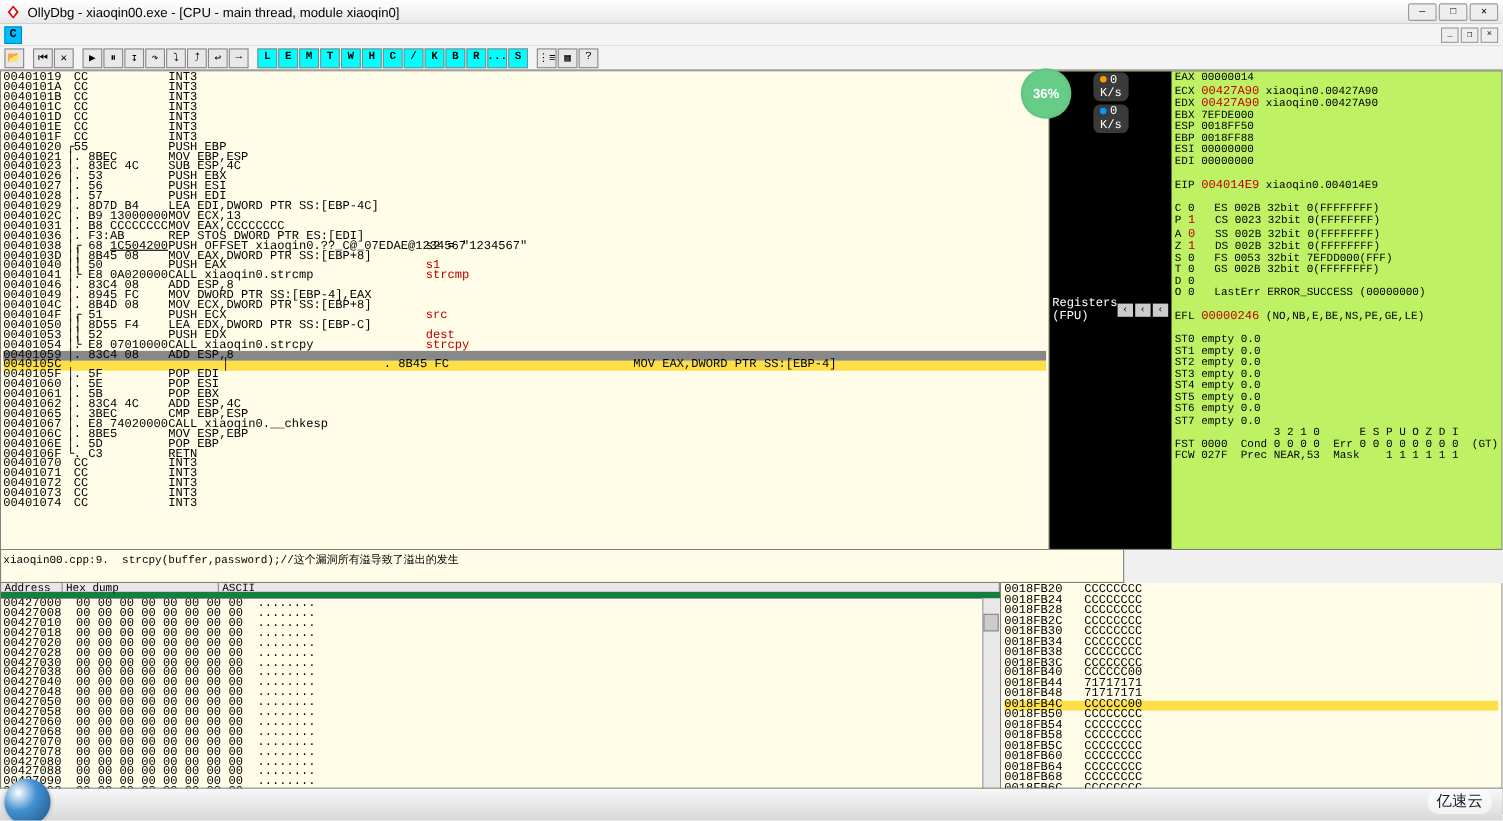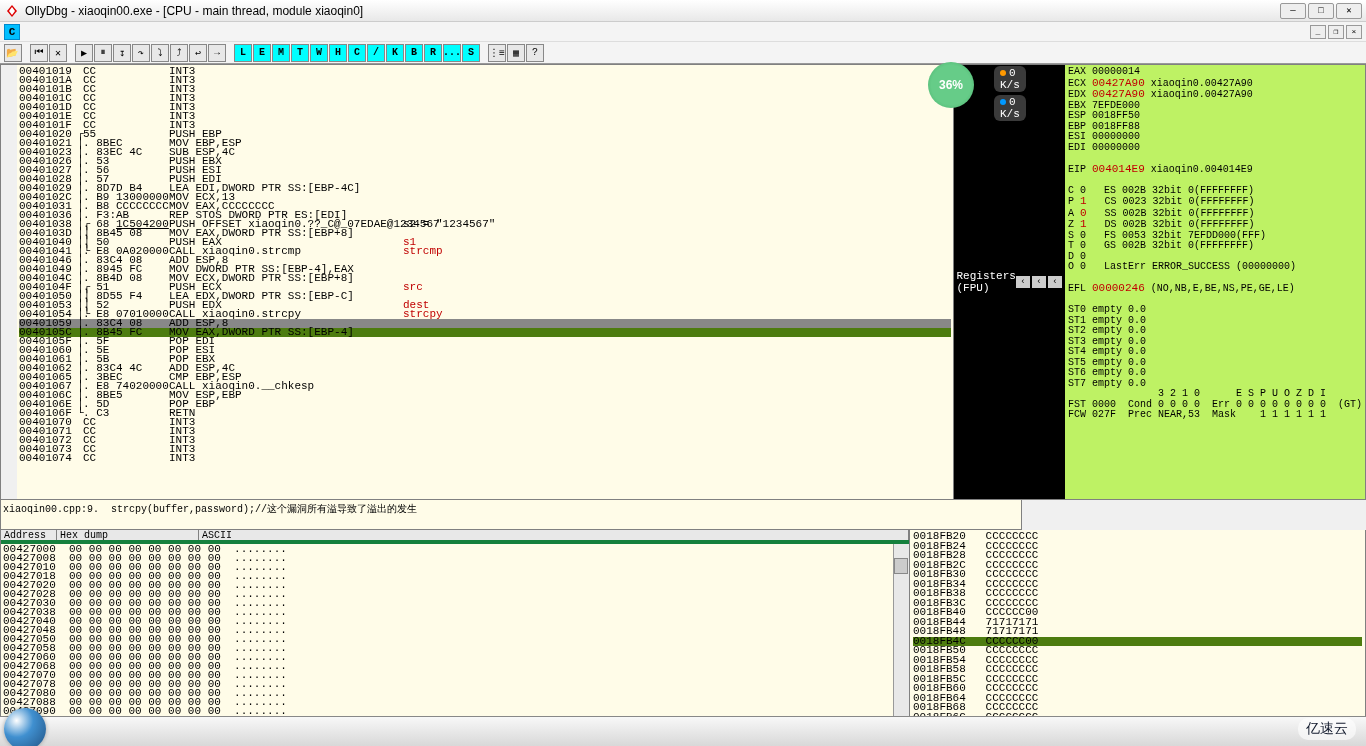--- a/index.html
+++ b/index.html
@@ -17,42 +17,42 @@
 .menubar .mdi { margin-left: auto; display: flex; gap: 2px; }
 .menubar .mdi div { width: 16px; height: 14px; border: 1px solid #999; background: #eee; font-size: 8px; display: flex; align-items: center; justify-content: center; cursor: pointer; }
 
 .toolbar { height: 22px; background: #f4f4f4; display: flex; align-items: center; padding: 2px 4px; gap: 1px; border-bottom: 1px solid #999; }
 .tbtn { width: 18px; height: 18px; border: 1px solid #888; background: #e8e8e8; display: flex; align-items: center; justify-content: center; cursor: pointer; font-size: 10px; }
 .tbtn.cyan { background: #00ffff; font-weight: bold; }
 .tsep { width: 6px; }
 
 .workarea { display: flex; height: 436px; }
 .leftcol { width: 1024px; display: flex; flex-direction: column; border: 1px solid #808080; }
-.cpu-pane { flex: 1; display: flex; background: #fffce8; overflow: hidden; position: relative; margin-left: 16px; }
+.cpu-pane { flex: 1; display: flex; background: #fffce8; overflow: hidden; position: relative; }
 .disasm { flex: 1; white-space: pre; line-height: 9px; padding: 2px; font-size: 10px; overflow: hidden; }
 .col-addr { color: #000; display: inline-block; width: 58px; }
 .col-byt  { color: #000; display: inline-block; width: 86px; }
 .col-ins  { color: #000; display: inline-block; width: 234px; }
 .col-cmt  { color: #000; }
 .line { display: flex; }
-.hl { background: #4d7c0f; }
+.hl { background: #fde047; justify-content: space-between; }
 .sel { background: #888; color: #000; }
 .red { color: #c00000; }
 
 .info-pane { width: 1022px; height: 30px; background: #fffce8; border: 1px solid #808080; border-top: none; padding: 2px; font-size: 10px; white-space: pre; }
 
 .rightcol { flex: 1; border: 1px solid #808080; border-left: none; background: #bef264; display: flex; flex-direction: row; }
 .reg-head { background: #000; color: #fff; padding: 1px 3px; font-size: 10px; display: flex; align-items: center; }
 .reg-head .arrows { margin-left: auto; display: flex; gap: 2px; }
 .reg-head .arrows span { width: 14px; height: 12px; background: #ccc; color: #000; display: flex; align-items: center; justify-content: center; font-size: 9px; }
 .reg-body { padding: 2px 3px; white-space: pre; font-size: 10px; line-height: 10.5px; }
 
 .bottom { display: flex; height: 210px; }
 .dump { width: 910px; border: 1px solid #808080; border-top: none; background: #fffce8; display: flex; flex-direction: column; }
-.dump-head { display: flex; background: #a21caf; height: 14px; border-bottom: 4px solid #15803d; }
+.dump-head { display: flex; background: #a21caf; height: 14px; border-bottom: 6px solid #15803d; }
 .dump-head div { border-right: 1px solid #808080; padding: 0 3px; font-size: 10px; background: #e8e8e8; }
 .dump-body { flex: 1; white-space: pre; font-size: 10px; line-height: 9px; padding: 1px 2px; overflow: hidden; position: relative; }
 .dump-scroll { width: 16px; background: #e8e8e8; border-left: 1px solid #999; position: relative; }
 .dump-scroll .thumb { background: #ccc; border: 1px solid #888; height: 16px; width: 14px; position: absolute; top: 14px; }
 
 .stack { flex: 1; border: 1px solid #808080; border-top: none; border-left: none; background: #fffce8; white-space: pre; font-size: 10px; line-height: 9.5px; padding: 2px 3px; overflow: hidden; }
 
 .taskbar { position: absolute; bottom: 0; left: 0; right: 0; height: 30px; background: linear-gradient(#f8f8f8,#d8d8d8); border-top: 1px solid #888; display: flex; align-items: center; }
 .start { width: 42px; height: 42px; border-radius: 50%; background: radial-gradient(circle at 30% 30%, #fff, #4090d0 40%, #205080); margin: -6px 4px 0 4px; box-shadow: 0 0 4px rgba(0,0,0,.3); }
 

